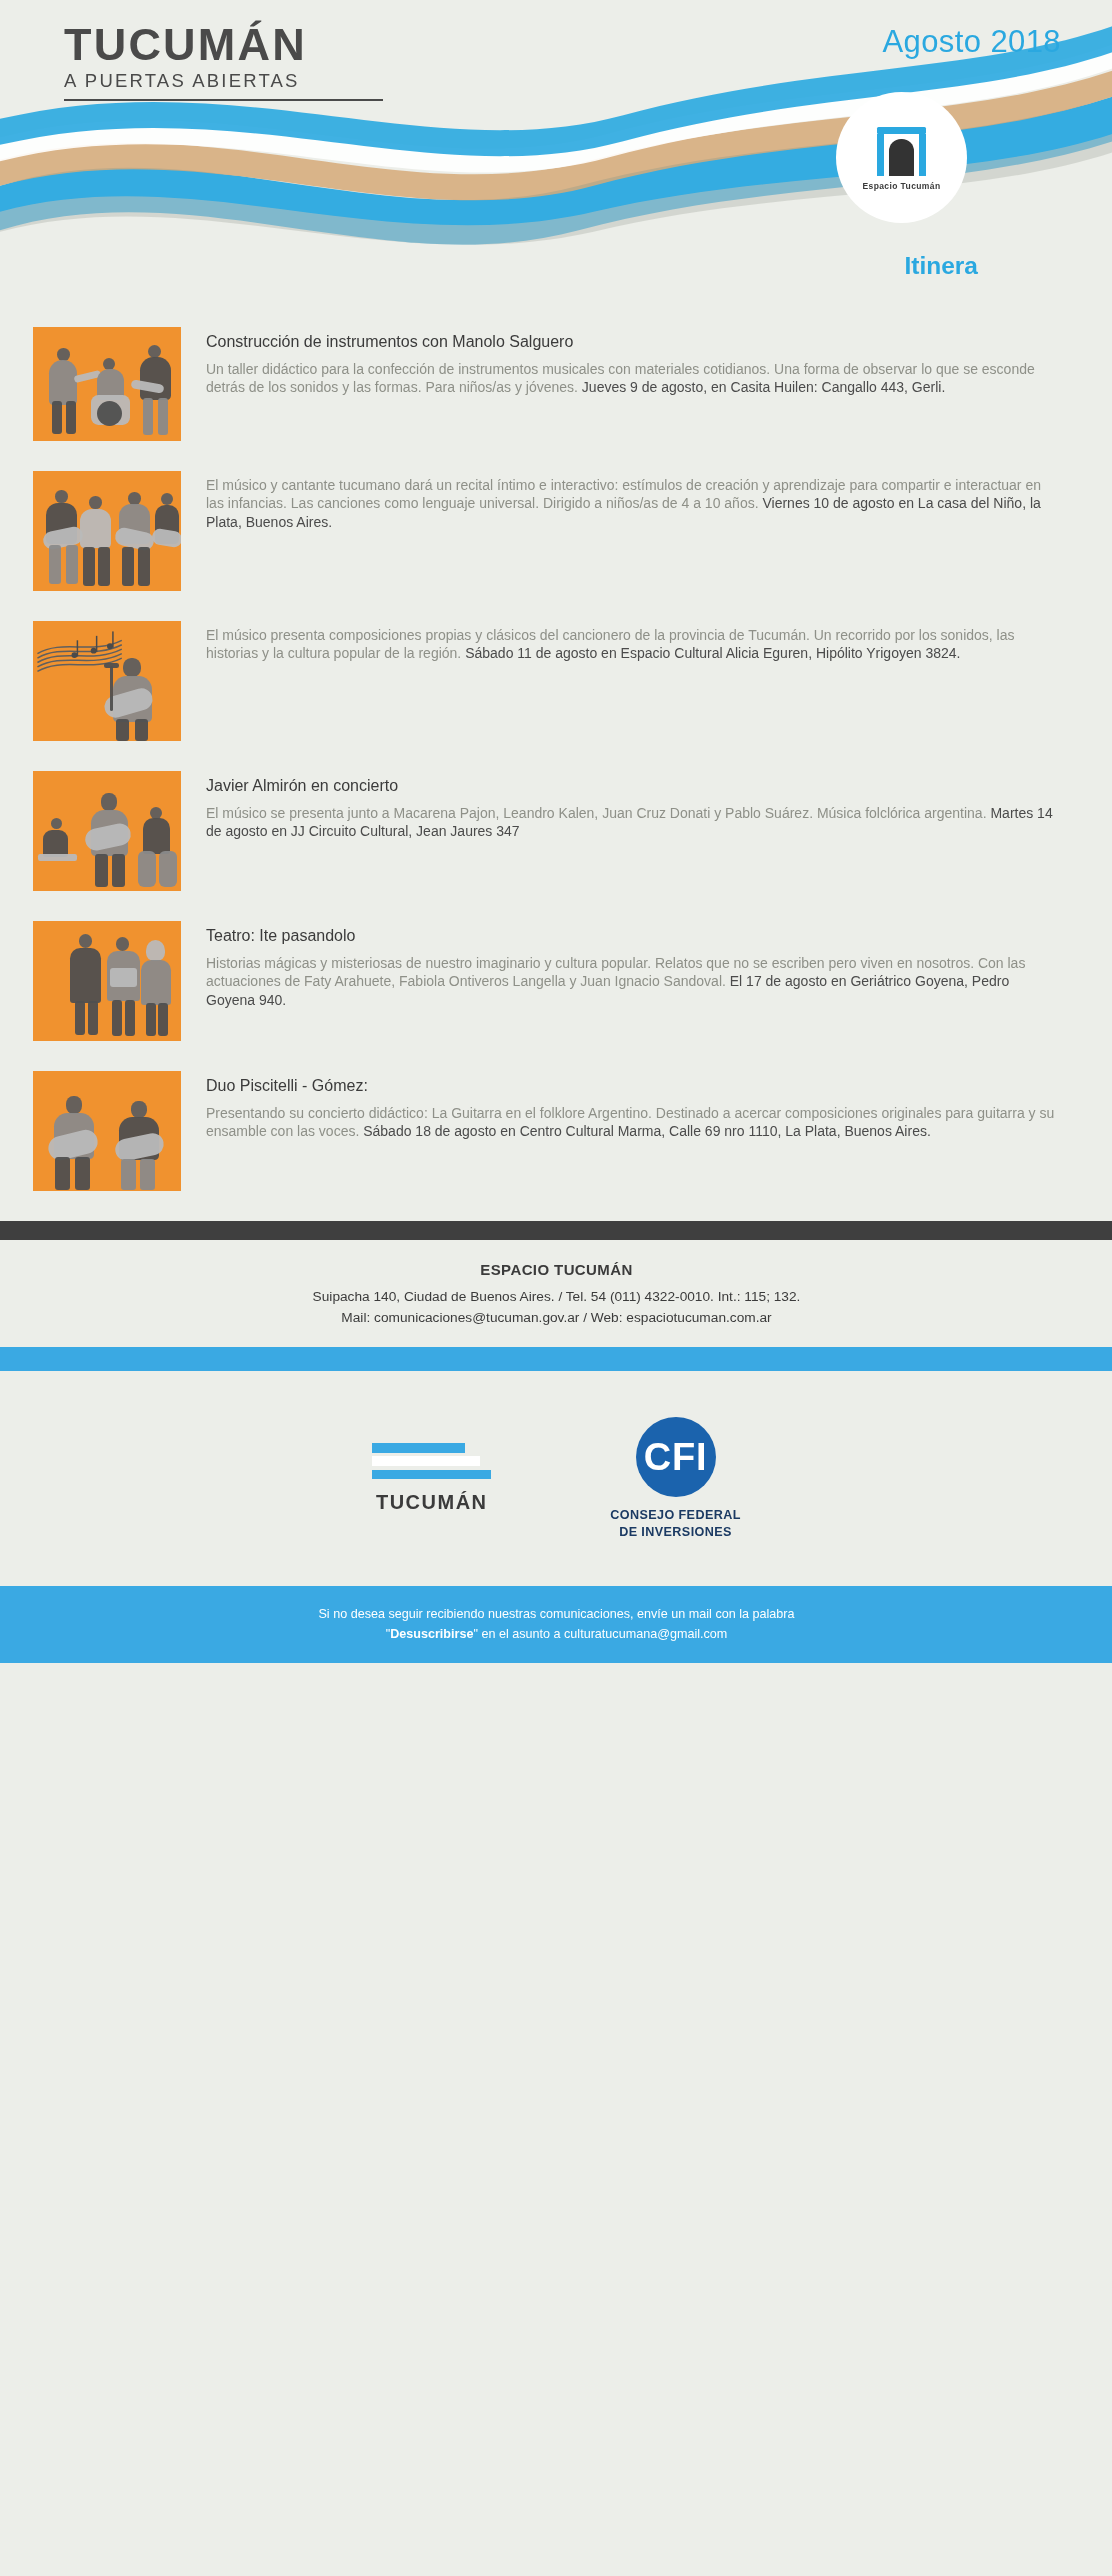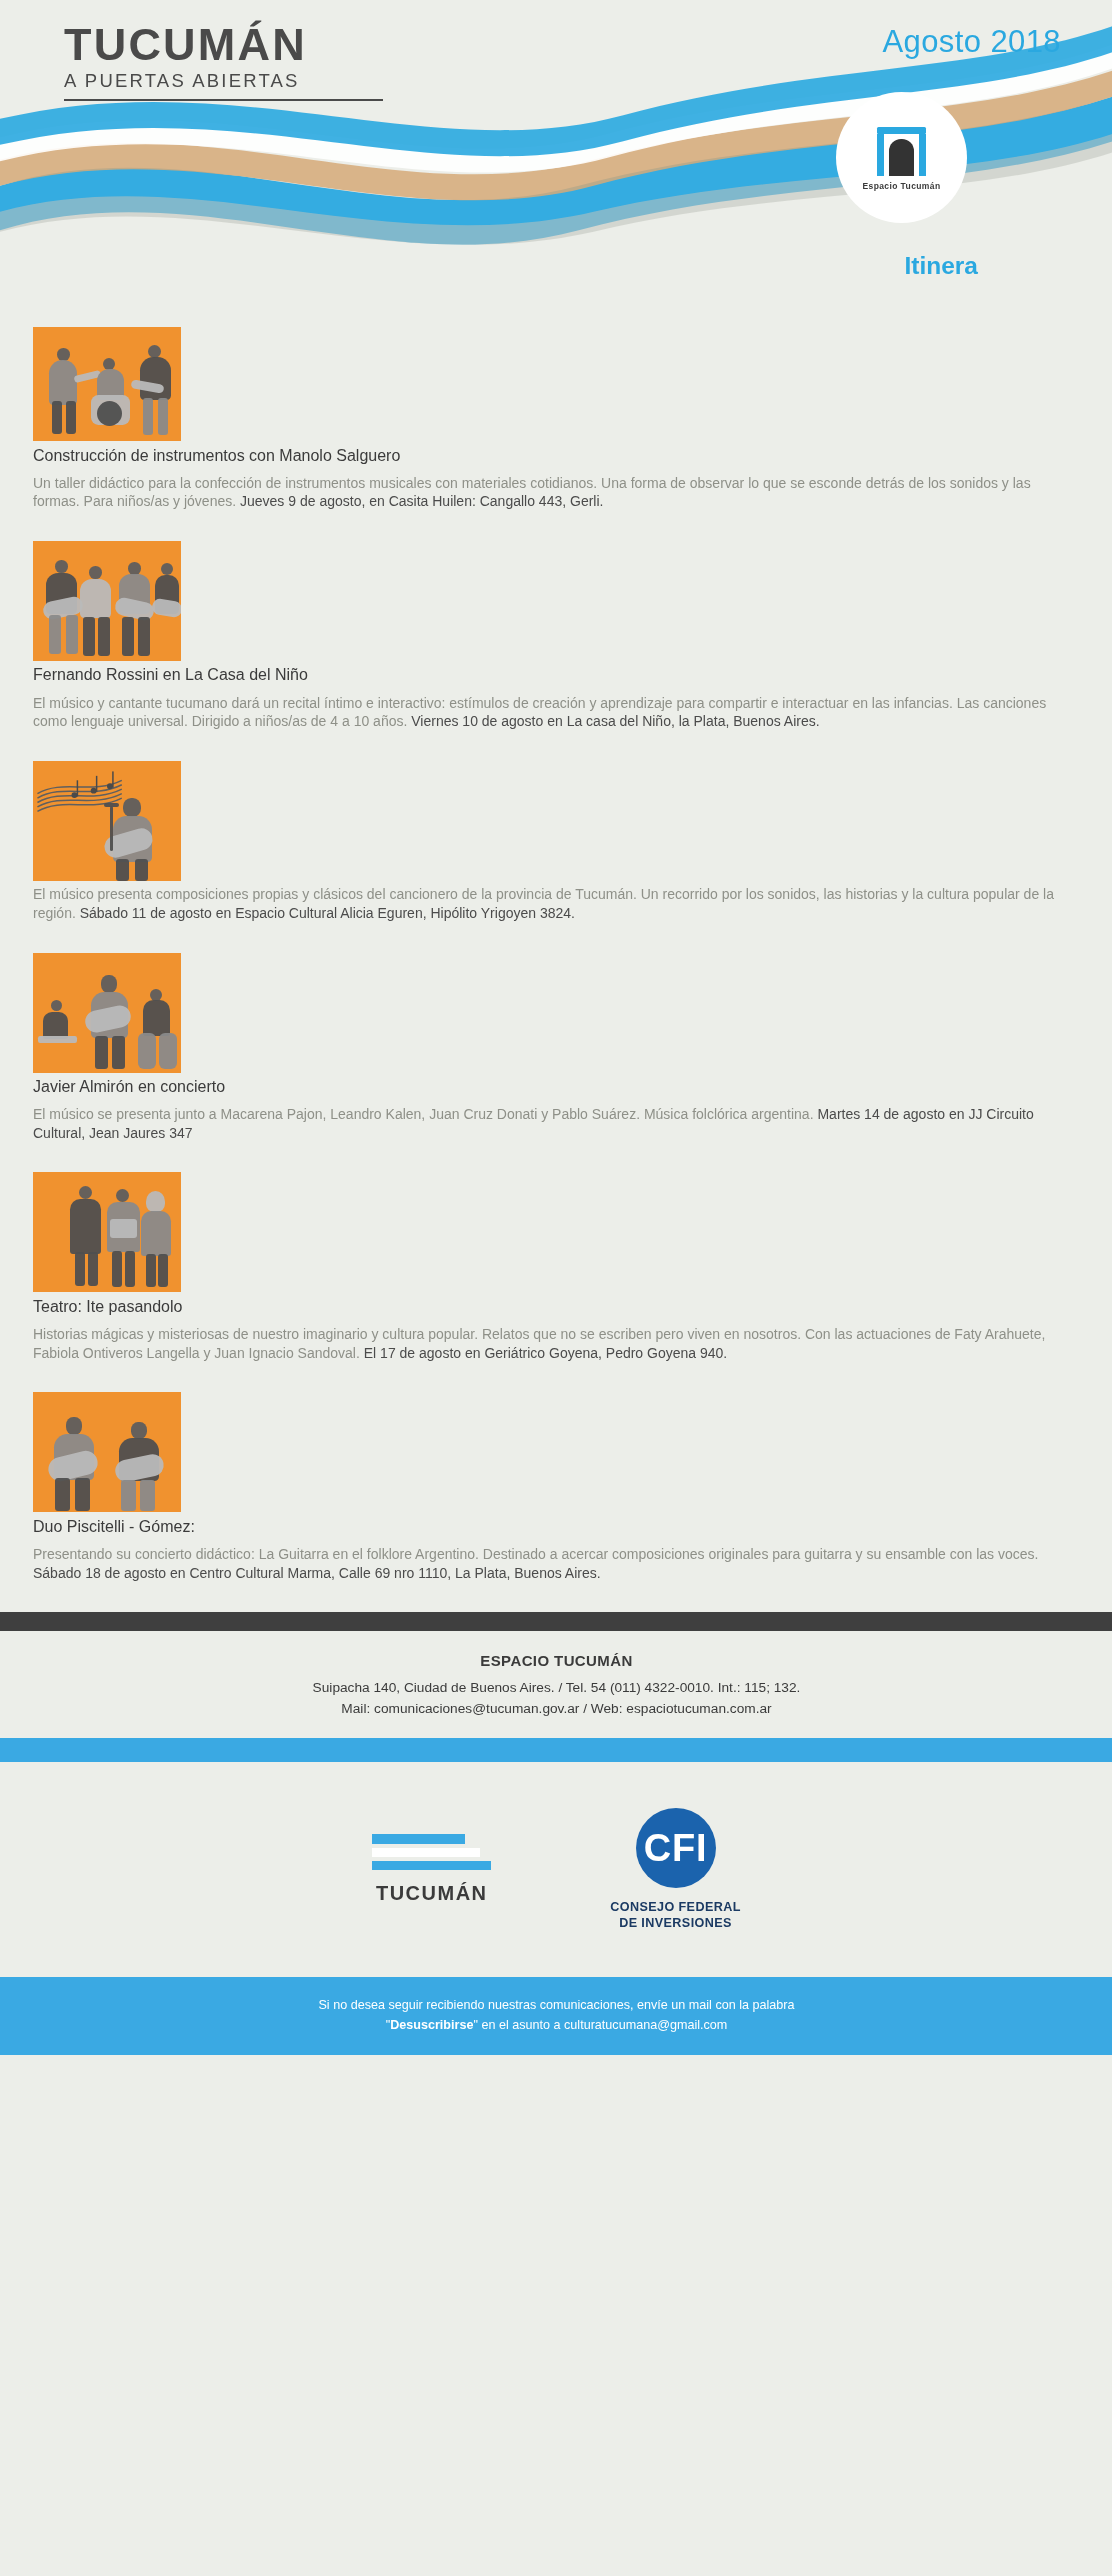--- a/index.html
+++ b/index.html
@@ -125,21 +125,20 @@
   }
 
   
   .events {
     padding: 15px 0 0 0;
   }
   .event {
     display: flex;
     padding: 0 53px 0 33px;
     margin-bottom: 30px;
-    flex-direction: column;
   }
   .event-photo {
     width: 148px;
     min-width: 148px;
     height: 114px;
     background: #f0922f;
     position: relative;
     overflow: hidden;
     margin-right: 25px;
   }
@@ -341,21 +340,20 @@
         <div class="fig mid" style="left:86px;top:33px;width:31px;height:40px;border-radius:12px 12px 4.5px 4.5px;"></div>
         <div class="fig light" style="left:82px;top:59px;width:39px;height:18px;border-radius:9px;transform:rotate(12deg);"></div>
         <div class="fig dark" style="left:89px;top:76px;width:12px;height:39px;border-radius:3px;"></div>
         <div class="fig dark" style="left:105px;top:76px;width:12px;height:39px;border-radius:3px;"></div>
 
         <div class="fig head" style="left:128px;top:22px;width:12px;height:12px;"></div>
         <div class="fig dark" style="left:122px;top:34px;width:24px;height:39px;border-radius:10.4px 10.4px 4.5px 4.5px;"></div>
         <div class="fig light" style="left:119px;top:59px;width:30px;height:16.3px;border-radius:8.2px;transform:rotate(10deg);"></div>
       </div>
       <div class="event-body">
-        <div class="event-title">Fernando Rossini en La Casa del Niño</div>
         <div class="event-desc"><span>El músico y cantante tucumano dará un recital íntimo e interactivo: estímulos de creación y aprendizaje para compartir e interactuar en las infancias. Las canciones como lenguaje universal. Dirigido a niños/as de 4 a 10 años. </span><span class="highlight">Viernes 10 de agosto en La casa del Niño, la Plata, Buenos Aires.</span></div>
       </div>
     </div>
 
     <div class="event">
       <div class="event-photo tall">
         <svg width="148" height="120" style="position:absolute;left:0;top:0;" viewBox="0 0 200 162">
           <path d="M6,44 C40,24 80,46 120,26" stroke="#5f5f5f" stroke-width="2" fill="none"></path>
           <path d="M6,50 C40,30 80,52 120,32" stroke="#5f5f5f" stroke-width="2" fill="none"></path>
           <path d="M6,56 C40,36 80,58 120,38" stroke="#5f5f5f" stroke-width="2" fill="none"></path>

